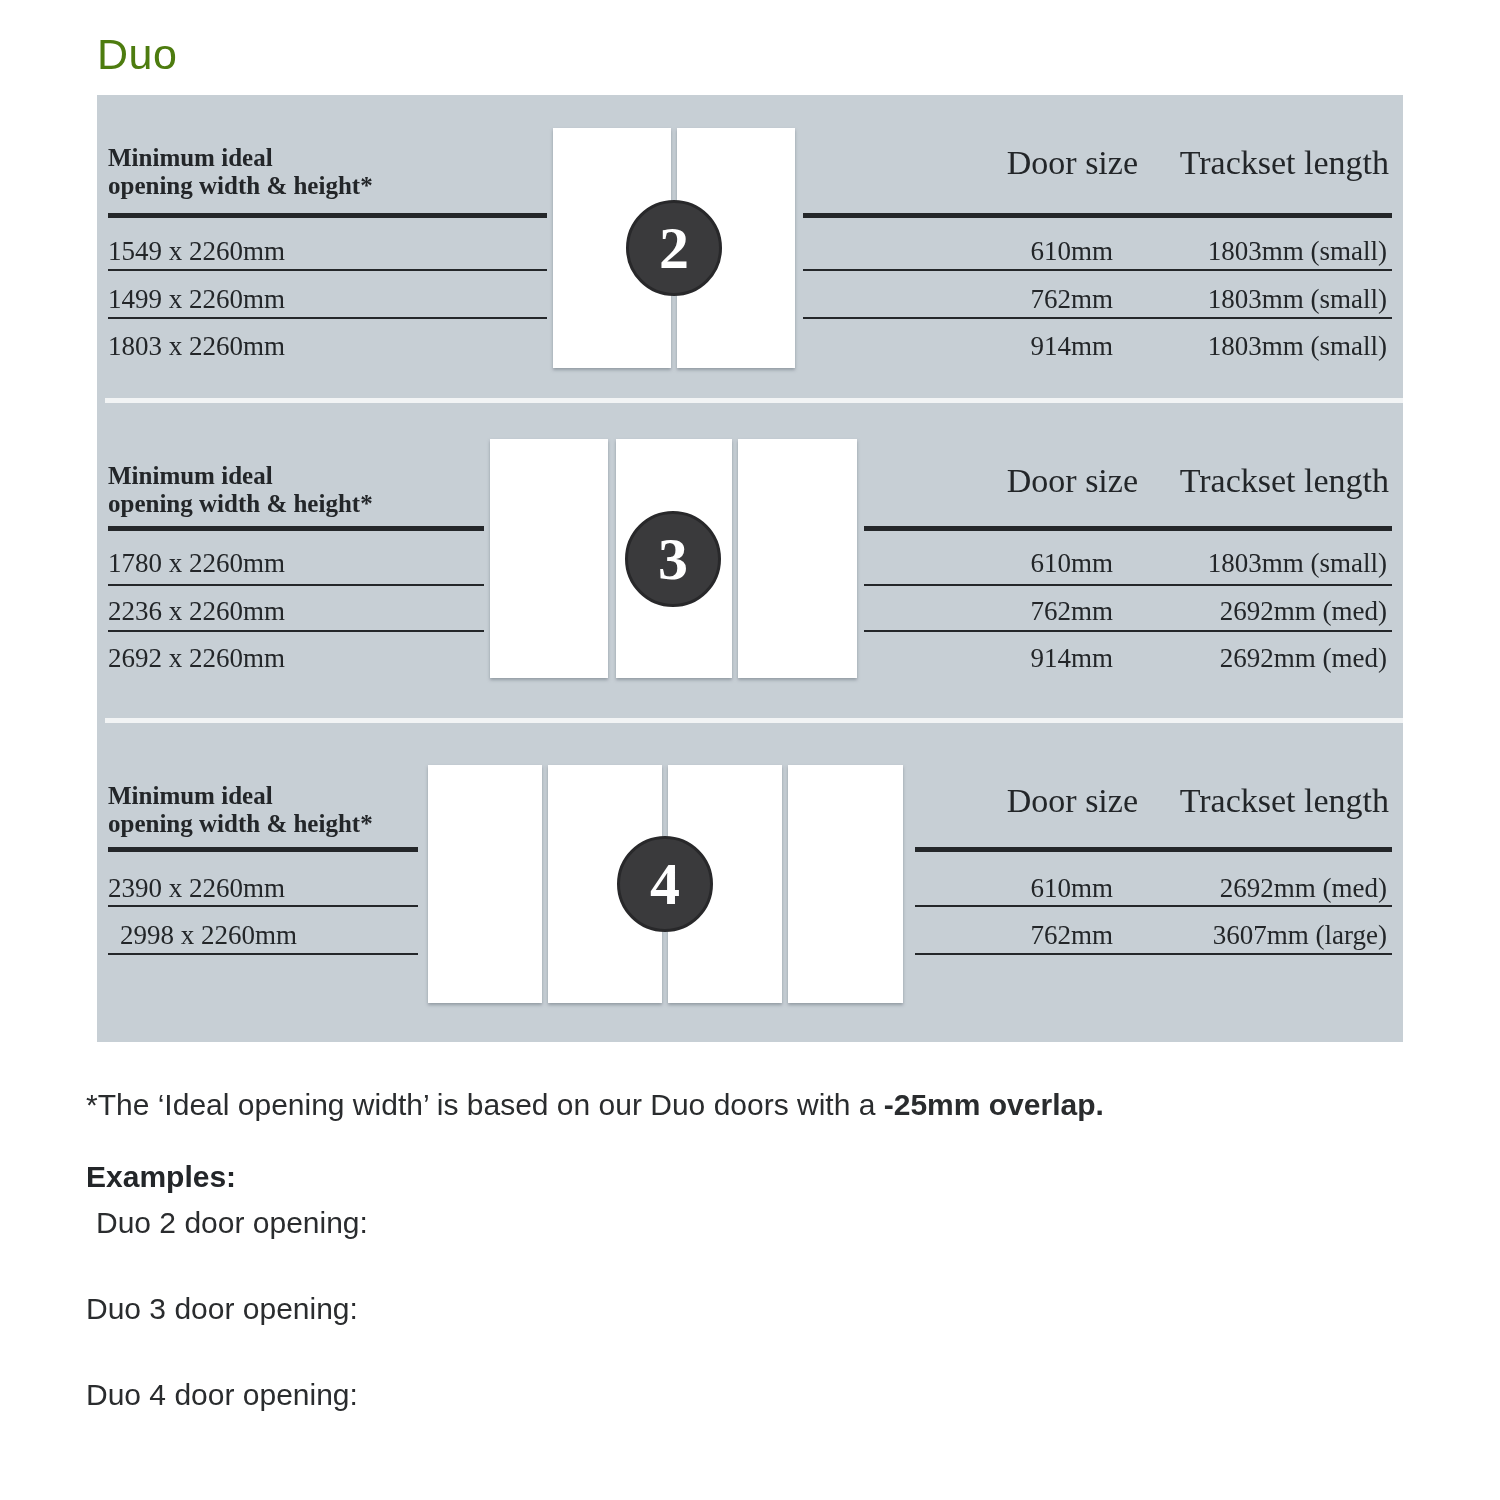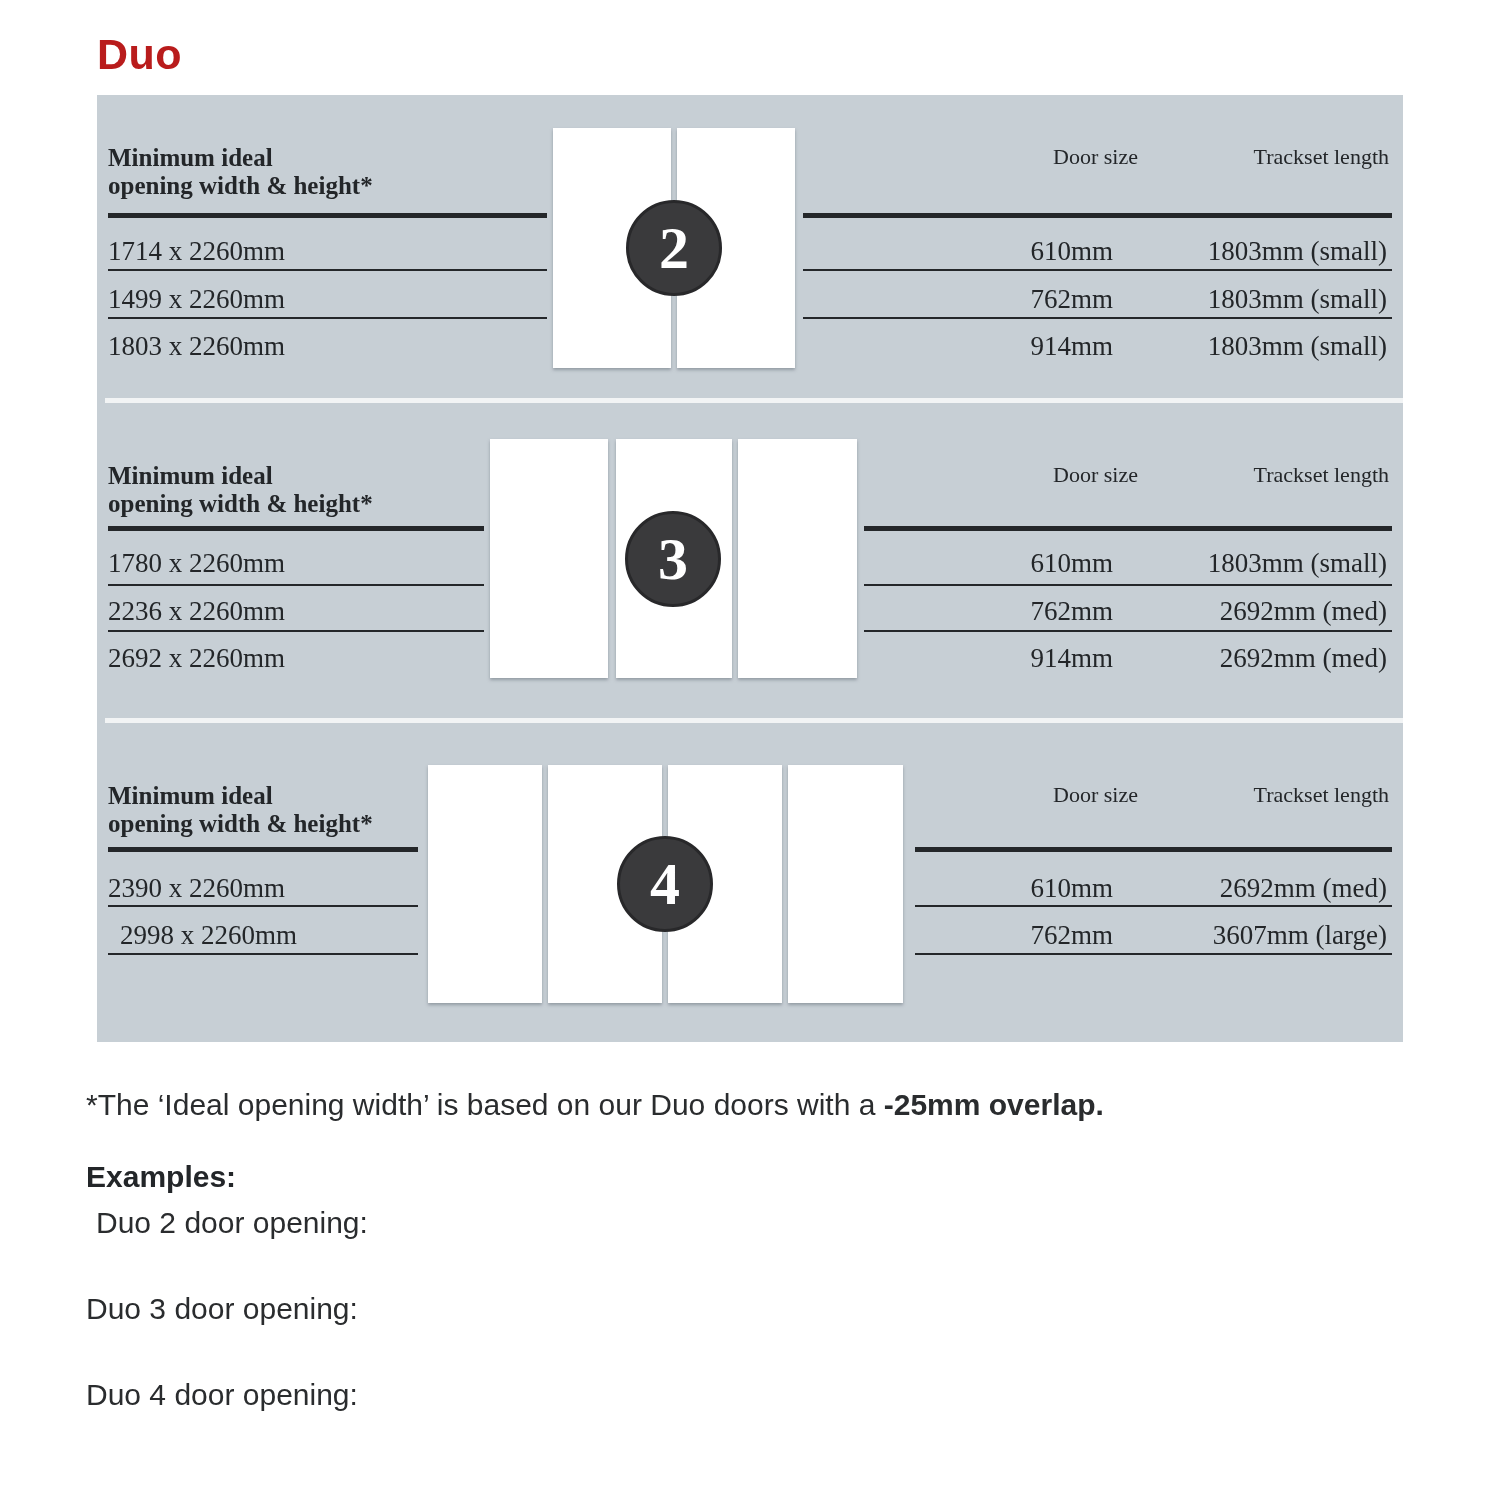--- a/index.html
+++ b/index.html
@@ -1,25 +1,25 @@
 <!DOCTYPE html>
 <html><head>
 <meta charset="utf-8">
 <style>
   html,body{margin:0;padding:0;background:#ffffff;}
   .page{
     position:relative;width:1500px;height:1500px;background:#ffffff;overflow:hidden;
     font-family:"Liberation Sans","DejaVu Sans",sans-serif;color:#232629;
   }
-  .title{position:absolute;left:97px;top:30px;font-size:43px;font-weight:700;color:#b91c1c;letter-spacing:0.5px;}
+  .title{position:absolute;left:97px;top:30px;font-size:43px;font-weight:400;color:#4d7c0f;letter-spacing:0.5px;}
   .panel{position:absolute;left:97px;top:95px;width:1306px;height:947px;background:#c7cfd5;font-family:Liberation Serif, serif;}
   .sec{position:static;}
   .sec-divider{position:absolute;left:8px;right:0;height:5px;background:#f2f4f5;}
   .open-hdr{position:absolute;font-size:25px;font-weight:700;line-height:28px;color:#232629;}
-  .col-hdr{position:absolute;font-size:22px;font-weight:400;color:#232629;white-space:nowrap;}
+  .col-hdr{position:absolute;font-size:34px;font-weight:400;color:#232629;white-space:nowrap;}
   .thick-line{position:absolute;height:5px;background:#24272a;}
   .thin-line{position:absolute;height:2px;background:#24272a;}
   .val{position:absolute;font-size:27px;font-weight:400;color:#232629;white-space:nowrap;line-height:27px;}
   .door{position:absolute;background:#ffffff;box-shadow:0 2px 3px rgba(96,106,116,0.5);}
   .badge{
     position:absolute;width:96px;height:96px;border-radius:50%;
     background:#3a3a3c;border:3px solid #28282a;box-sizing:border-box;
     display:flex;align-items:center;justify-content:center;
     color:#ffffff;font-size:60px;font-weight:700;
   }
@@ -41,21 +41,21 @@
       <div class="open-hdr" style="left:11px;top:49px;">
         <div>Minimum ideal</div>
         <div>opening width &amp; height*</div>
       </div>
       <div class="col-hdr" style="right:265px;top:49px;">Door size</div>
       <div class="col-hdr" style="right:14px;top:49px;">Trackset length</div>
 
       <div class="thick-line" style="left:11px;top:118px;width:439px;"></div>
       <div class="thick-line" style="left:706px;right:11px;top:118px;"></div>
 
-      <div class="val" style="left:11px;top:143px;">1714 x 2260mm</div>
+      <div class="val" style="left:11px;top:143px;">1549 x 2260mm</div>
       <div class="val" style="right:290px;top:143px;">610mm</div>
       <div class="val" style="right:16px;top:143px;">1803mm (small)</div>
       <div class="thin-line" style="left:11px;top:174px;width:439px;"></div>
       <div class="thin-line" style="left:706px;right:11px;top:174px;"></div>
 
       <div class="val" style="left:11px;top:191px;">1499 x 2260mm</div>
       <div class="val" style="right:290px;top:191px;">762mm</div>
       <div class="val" style="right:16px;top:191px;">1803mm (small)</div>
       <div class="thin-line" style="left:11px;top:222px;width:439px;"></div>
       <div class="thin-line" style="left:706px;right:11px;top:222px;"></div>

